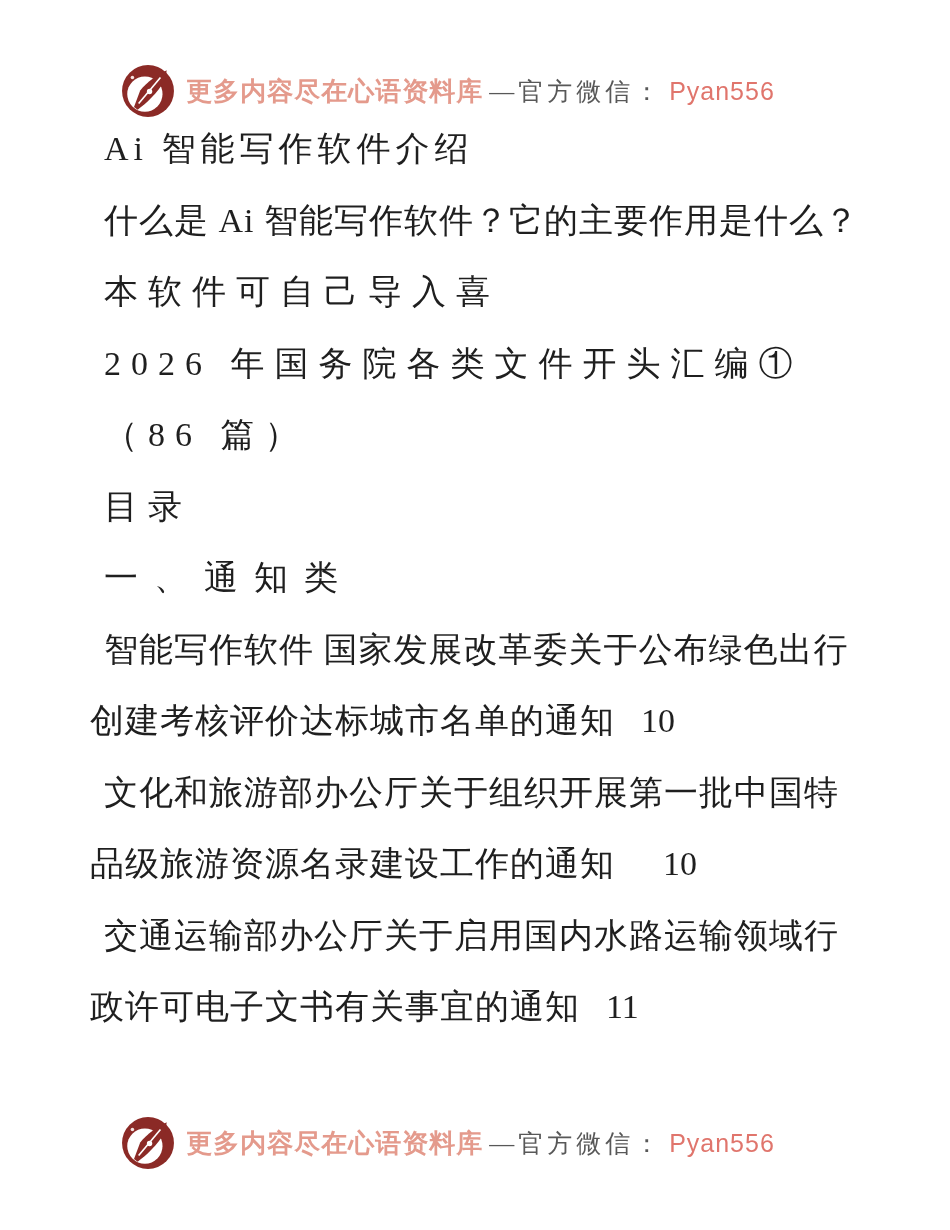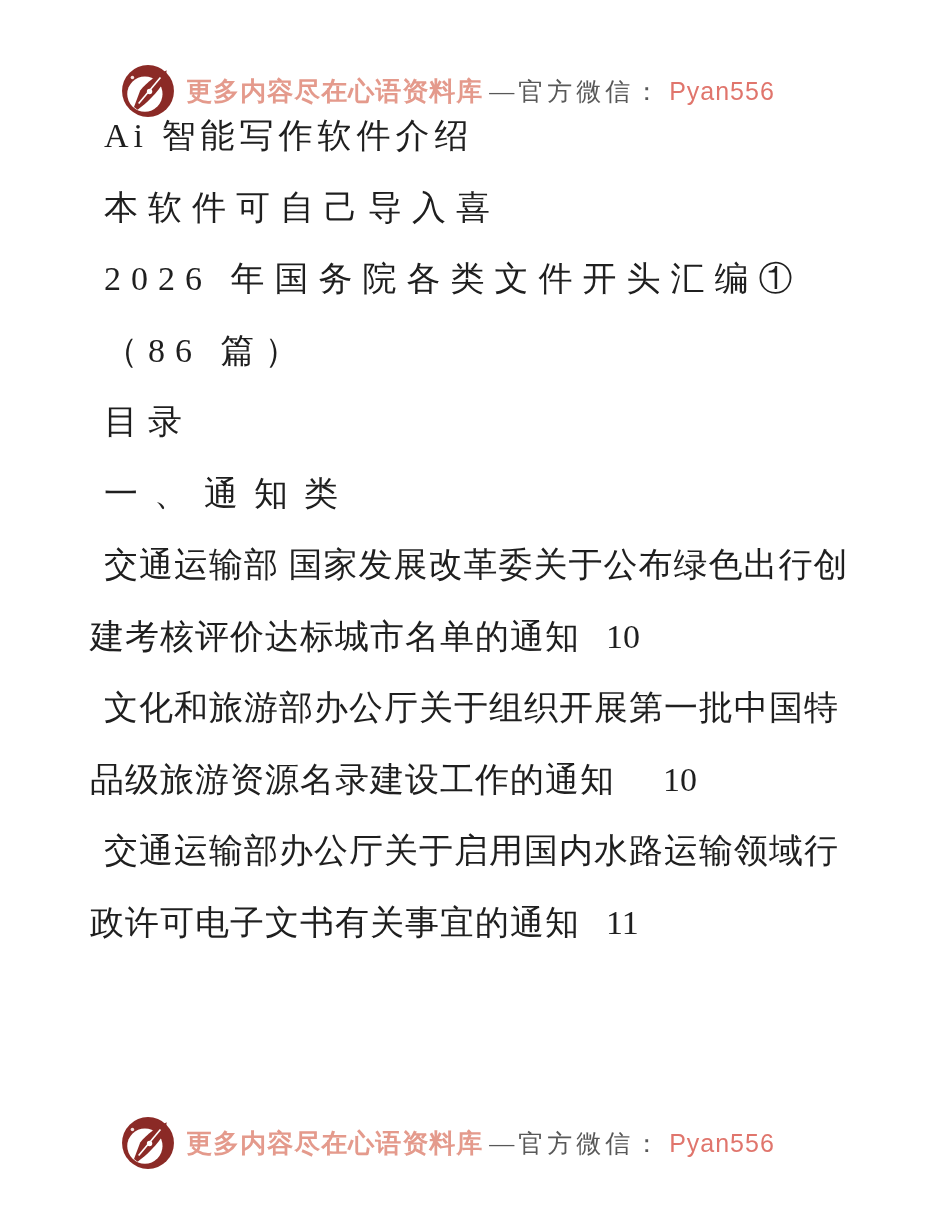--- a/index.html
+++ b/index.html
@@ -27,21 +27,21 @@
   }
   .channel-label{
     font-size:25px;color:#585858;letter-spacing:4px;
   }
   .channel-value{
     font-size:25px;color:#e0756c;letter-spacing:1px;
     font-family:"Liberation Sans","DejaVu Sans",sans-serif;
   }
   
   .content{
-    position:absolute;top:100px;left:90px;width:772px;
+    position:absolute;top:113px;left:90px;width:772px;
   }
   .content p{
     margin:0;
     font-size:34px;
     line-height:71.5px;
     text-indent:14px;
     font-weight:400;
   }
   .ls-1{letter-spacing:1px;}
   .ls-2{letter-spacing:2px;}
@@ -66,27 +66,28 @@
       <circle cx="11" cy="13" r="1.7" fill="#f4e2df"></circle>
       <circle cx="40" cy="43" r="1.9" fill="#8b2a26"></circle>
     </svg>
     <span class="brand">更多内容尽在心语资料库</span>
     <span class="channel-label">—官方微信：</span>
     <span class="channel-value">Pyan556</span>
   </div>
 
   <main class="content">
     <p class="ls-5">Ai 智能写作软件介绍</p>
+    <p class="ls-1">什么是 Ai 智能写作软件？它的主要作用是什么？</p>
     <p class="ls-10">本软件可自己导入喜</p>
     <p class="ls-10">2026 年国务院各类文件开头汇编①</p>
     <p class="ls-10">（86 篇）</p>
     <p class="ls-10">目录</p>
     <p class="ls-16">一、通知类</p>
 
-    <p class="ls-1"><span>交通运输部 国家发展改革委关于公布绿色出行创建考核评价达标城市名单的通知</span><span class="pg">10</span></p>
+    <p class="ls-1"><span>智能写作软件 国家发展改革委关于公布绿色出行创建考核评价达标城市名单的通知</span><span class="pg">10</span></p>
     <p class="ls-1"><span>文化和旅游部办公厅关于组织开展第一批中国特品级旅游资源名录建设工作的通知</span><span class="pg pg-wide">10</span></p>
     <p class="ls-1"><span>交通运输部办公厅关于启用国内水路运输领域行政许可电子文书有关事宜的通知</span><span class="pg">11</span></p>
   </main>
 
   <div class="watermark wm-footer">
     <svg class="logo" viewBox="0 0 52 52" aria-hidden="true">
       <circle cx="26" cy="26" r="25" fill="#8b2a26"></circle>
       <circle cx="23" cy="29" r="17" fill="#ffffff"></circle>
       <path d="M44 6 C36 10 25 17 18.5 25.5 L12.5 41.5 L16 44 C24.5 38 35 28 42.5 15.5 Z" fill="#8b2a26"></path>
       <line x1="38" y1="13" x2="17" y2="38" stroke="#ffffff" stroke-width="1.6"></line>

